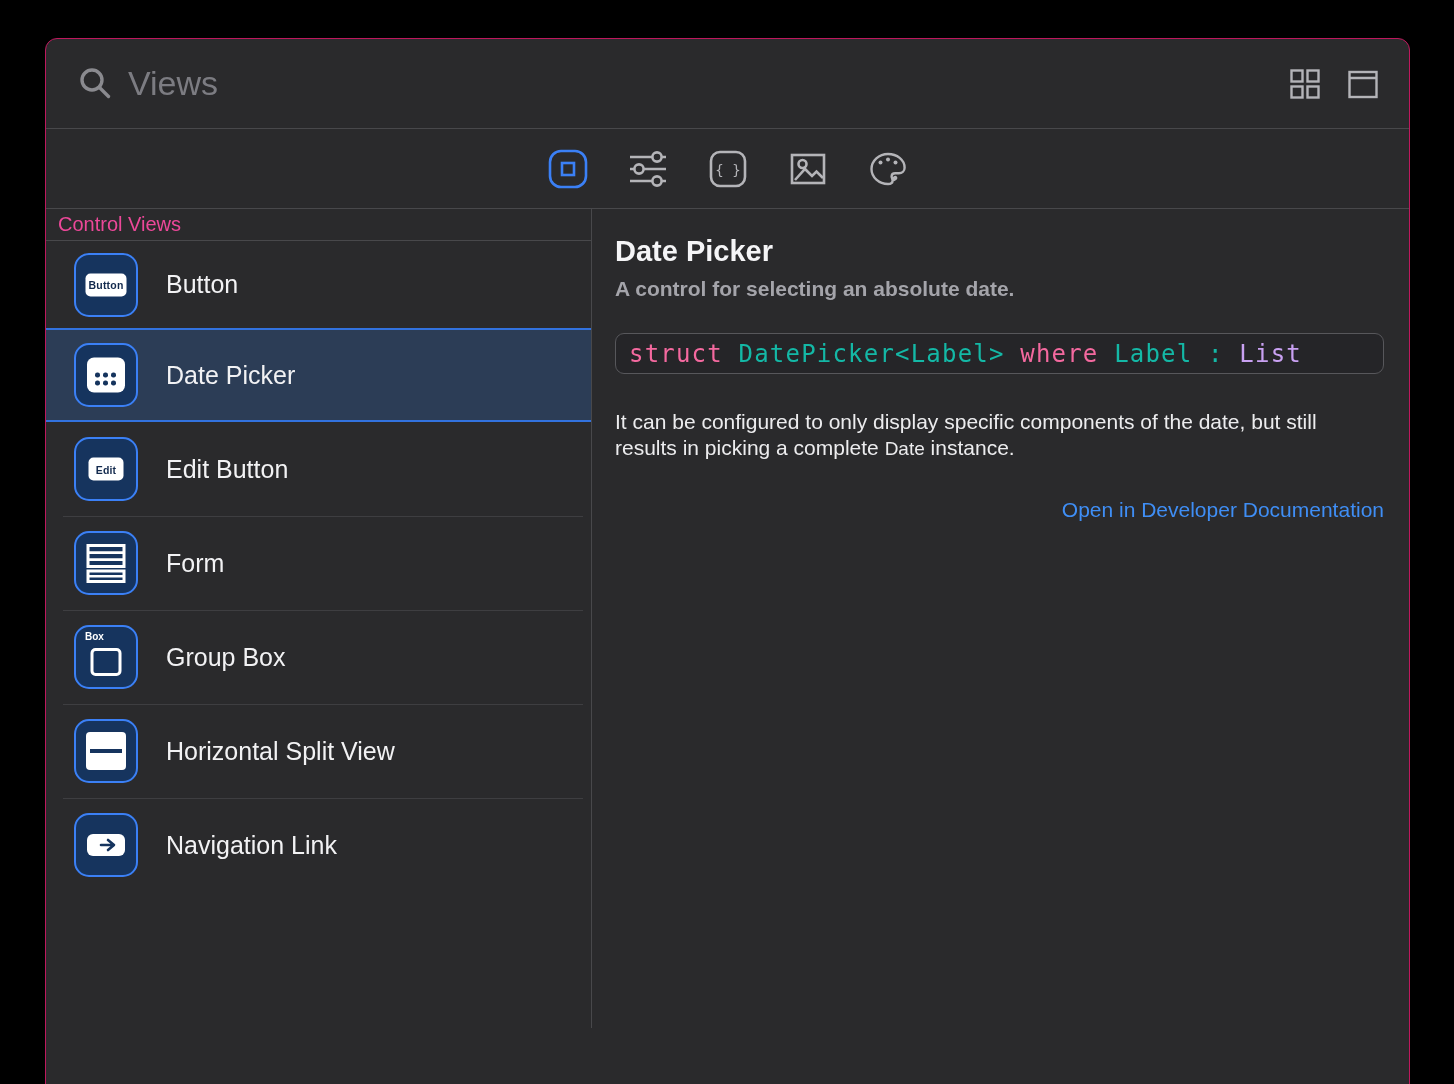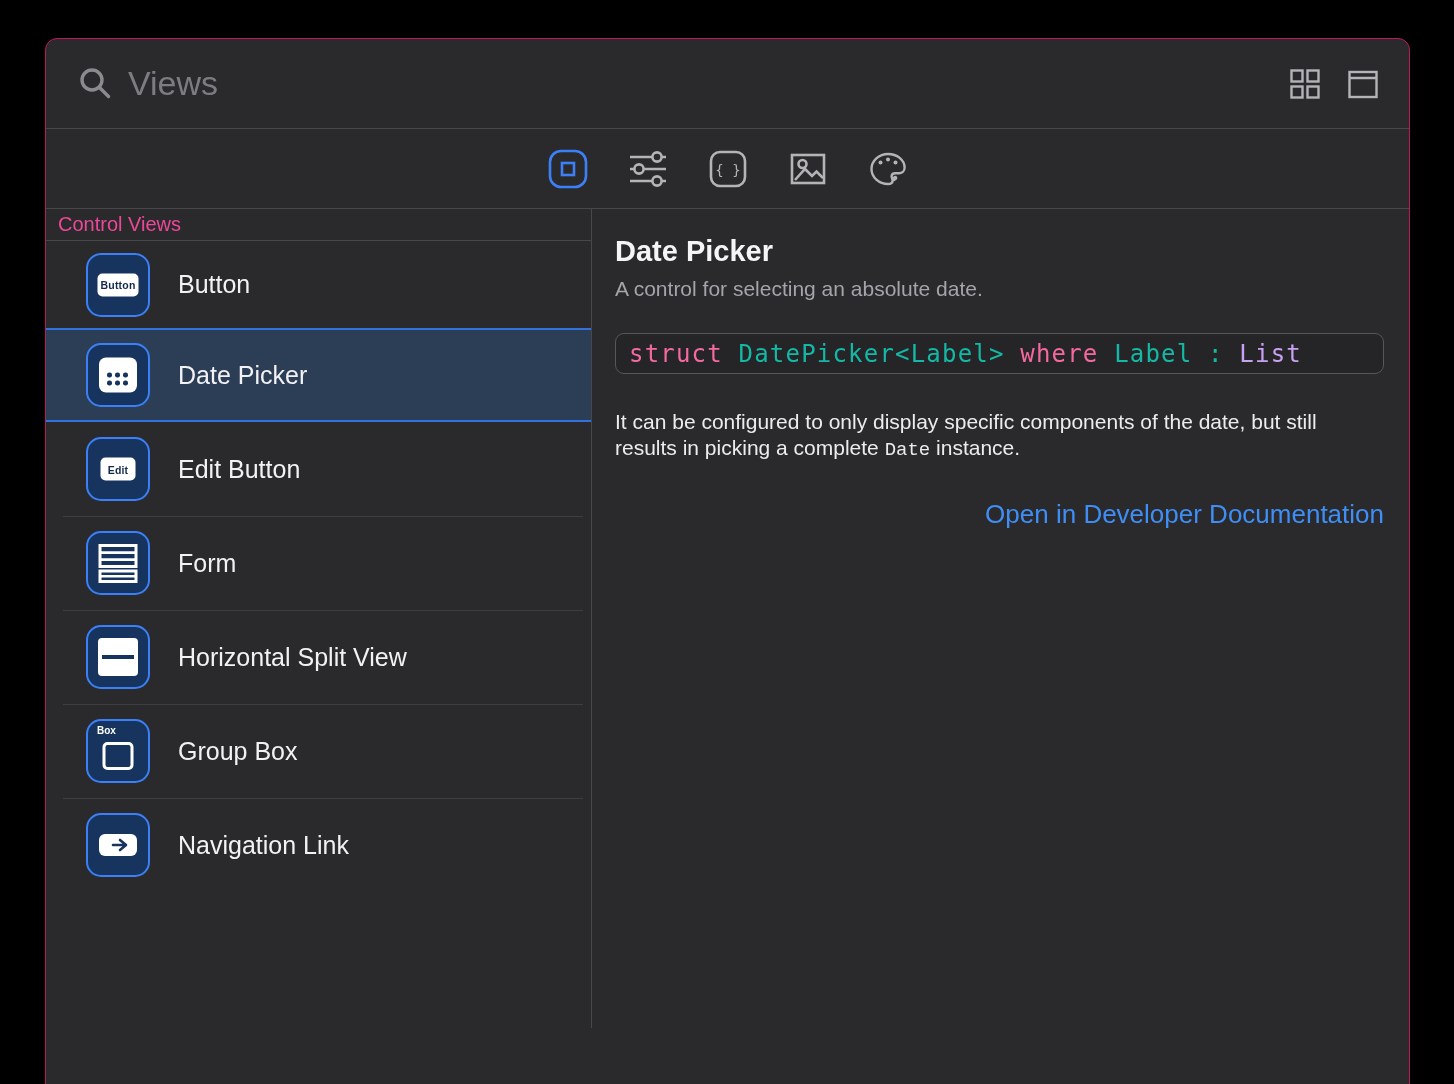--- a/index.html
+++ b/index.html
@@ -27,21 +27,21 @@
   .tgroup { display:flex; gap:36px; }
   .ticon { width:44px; height:44px; display:flex; align-items:center; justify-content:center; cursor:default; }
 
   
   .content { display:flex; height:819px; }
   .sidebar { width:546px; flex:none; border-right:1px solid #48484b; display:flex; flex-direction:column; }
   .sb-header { height:32px; flex:none; border-bottom:1px solid #48484b; display:flex; align-items:center; padding-left:12px; }
   .sb-header-label { color:#ec4899; font-size:20px; }
   .rows { flex:1; overflow:hidden; }
 
-  .row { height:94px; display:flex; align-items:center; position:relative;padding-left:12px; }
+  .row { height:94px; display:flex; align-items:center; position:relative; }
   .row.first { height:87px; }
   .row.div-top::before { content:''; position:absolute; top:0; left:17px; right:8px; height:1px; background:#3e3e41; }
   .row.selected { background:#2c3d56; border-top:2px solid #3272de; border-bottom:2px solid #3272de; }
 
   .licon {
     margin-left:28px; width:64px; height:64px; flex:none; position:relative;
     background:#16345e; border:2.5px solid #3b80f6; border-radius:15px;
   }
   .rlabel { margin-left:28px; font-size:25px; color:#f2f2f4; white-space:nowrap; }
 
@@ -63,33 +63,33 @@
   .hsv-line { position:absolute; left:4px; right:4px; top:50%; margin-top:-2px; height:4px; background:#16345e; }
 
   .list-stripes { position:absolute; left:-1px; right:-1px; top:0; bottom:0; border-radius:12px; overflow:hidden; }
   .list-stripes i { position:absolute; left:0; right:0; height:3.5px; background:#fff; display:block; }
 
   .icon-svg { position:absolute; left:50%; top:50%; transform:translate(-50%,-50%); display:block; }
 
   
   .detail { flex:1; padding:26px 25px 0 23px; position:relative; }
   .d-title { color:#f5f5f7; font-size:29px; font-weight:700; }
-  .d-sub { margin-top:9px; color:#a4a4aa; font-size:21px; }
+  .d-sub { margin-top:9px; color:#a4a4aa; font-size:21px;font-weight:bold; }
   .code-block {
     margin-top:32px; height:41px; border:1.5px solid #57575b; border-radius:9px; background:#252528;
     display:flex; align-items:center; padding:3px 13px;
     font-family:"DejaVu Sans Mono", monospace; font-size:24px; letter-spacing:1.2px; white-space:pre;
   }
   .tok-keyword { color:#f4699f; }
   .tok-plain { color:#14b8a6; }
   .tok-type { color:#c9a1f2; }
   .d-desc { margin-top:35px; color:#ececee; font-size:21px; line-height:26px; max-width:775px; }
-  .d-desc .mono { font-family:Liberation Mono, monospace; font-size:19px; }
+  .d-desc .mono { font-family:Liberation Sans, sans-serif; font-size:19px; }
   .d-link { margin-top:36px; text-align:right; }
-  .d-link a { color:#3f8ef5; font-size:26px; text-decoration:none; cursor:pointer; }
+  .d-link a { color:#3f8ef5; font-size:21px; text-decoration:none; cursor:pointer; }
 </style>
 </head>
 <body>
 
 <div class="window">
 
   <div class="search-bar">
     <svg class="search-icon" viewBox="0 0 40 40">
       <circle cx="16" cy="16" r="10" fill="none" stroke="#8a8a8f" stroke-width="3.4"></circle>
       <line x1="23.5" y1="23.5" x2="32.5" y2="32.5" stroke="#8a8a8f" stroke-width="3.4" stroke-linecap="round"></line>
@@ -207,33 +207,33 @@
                 <rect x="4" y="30" width="36" height="10.5" stroke-width="3"></rect>
                 <line x1="4" y1="35.3" x2="40" y2="35.3" stroke-width="2.4"></line>
               </g>
             </svg>
           </span>
           <span class="rlabel">Form</span>
         </div>
 
         <div class="row div-top">
           <span class="licon">
+            <span class="gb-label">Box</span>
+            <span class="gb-rect"></span>
+          </span>
+          <span class="rlabel">Group Box</span>
+        </div>
+
+        <div class="row div-top">
+          <span class="licon">
             <span class="hsv">
                 <span class="hsv-line"></span>
               </span>
           </span>
           <span class="rlabel">Horizontal Split View</span>
-        </div>
-
-        <div class="row div-top">
-          <span class="licon">
-            <span class="gb-label">Box</span>
-            <span class="gb-rect"></span>
-          </span>
-          <span class="rlabel">Group Box</span>
         </div>
 
 
 
         <div class="row div-top">
           <span class="licon">
             <svg class="icon-svg" width="44" height="44" viewBox="0 0 44 44">
               <rect x="3" y="11" width="38" height="22" rx="6" fill="#fff"></rect>
               <path d="M24 17 l6 5 -6 5 M17 22 h12" fill="none" stroke="#16345e" stroke-width="2.6" stroke-linecap="round" stroke-linejoin="round"></path>
             </svg>

